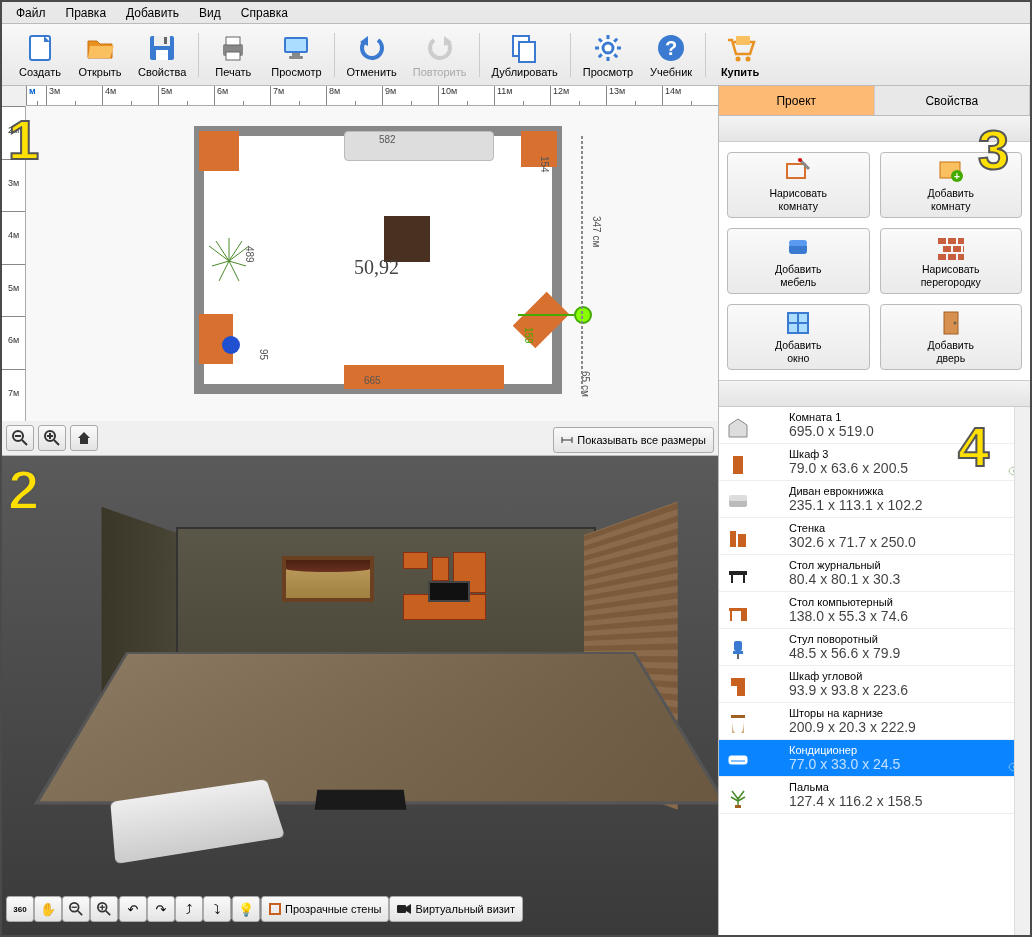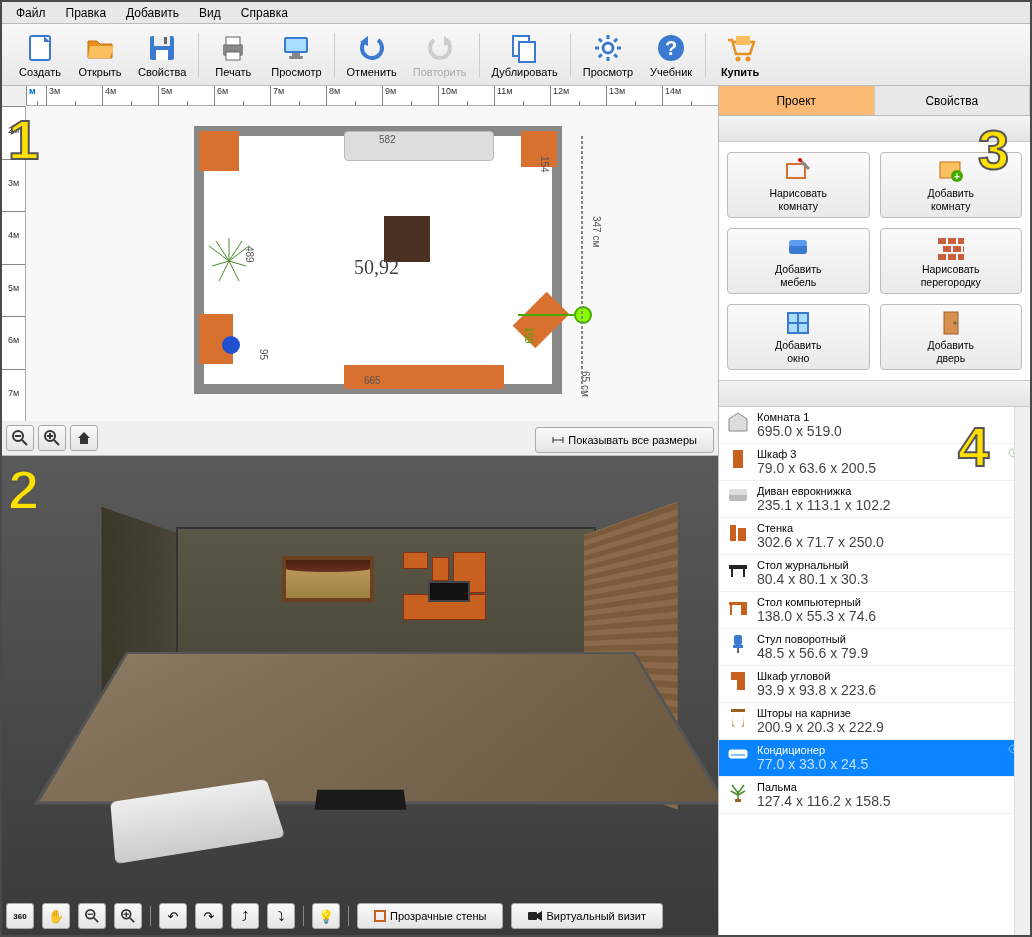--- a/index.html
+++ b/index.html
@@ -43,22 +43,22 @@
 .plant { left:0; top:100px; width:50px; height:50px; }
 .door { left:40px; bottom:-10px; width:30px; height:6px; background:#888; }
 .sofaTop { left:140px; top:-5px; width:150px; height:30px; background:#ddd; border:1px solid #bbb; border-radius:4px; }
 .dimArrow { position:absolute; border:1px dashed #888; }
 .roomArea { position:absolute; left:150px; top:120px; font-size:20px; color:#444; font-family:serif; }
 .marker { position:absolute; right:-40px; bottom:60px; width:18px; height:18px; background:#8f0; border:2px solid #4a0; border-radius:50%; }
 .markerLine { position:absolute; right:-22px; bottom:68px; width:56px; height:2px; background:#4a0; }
 .toolbar2d { position:absolute; left:4px; bottom:2px; height:30px; display:flex; gap:4px; align-items:center; }
 .toolbar2d .sbtn, .toolbar3d .sbtn { width:28px; height:26px; background:linear-gradient(#fafafa,#e4e4e4); border:1px solid #aaa; border-radius:3px; cursor:pointer; display:flex; align-items:center; justify-content:center; font-size:13px; }
 .toolbar2dR { position:absolute; right:4px; bottom:2px; }
-.wbtn { height:26px; padding:0 16px; background:linear-gradient(#fafafa,#e4e4e4); border:1px solid #aaa; border-radius:3px; cursor:pointer; font-size:11px; display:inline-flex; align-items:center; gap:4px; }
-.toolbar3d { position:absolute; left:4px; bottom:4px; height:30px; display:flex; gap:8px; align-items:center; }
+.wbtn { height:26px; padding:0 7px; background:linear-gradient(#fafafa,#e4e4e4); border:1px solid #aaa; border-radius:3px; cursor:pointer; font-size:11px; display:inline-flex; align-items:center; gap:4px; }
+.toolbar3d { position:absolute; left:4px; bottom:11px; height:30px; display:flex; gap:0; align-items:center; }
 .room3d { position:absolute; left:60px; top:40px; right:20px; bottom:50px; }
 
 .floor3d { position:absolute; left:10%; right:10%; top:40%; bottom:10%; background:linear-gradient(135deg,#8a7860,#6a5840); transform:perspective(600px) rotateX(55deg); transform-origin:center top; border:3px solid #555; }
 .wallBack { position:absolute; left:18%; right:16%; top:8%; height:40%; background:linear-gradient(#5a5648,#4a4638); border:2px solid #333; }
 .wallL { position:absolute; left:3%; top:10%; width:16%; height:60%; background:linear-gradient(90deg,#3a3628,#4a4638); transform:perspective(400px) rotateY(50deg); transform-origin:right; }
 .wallR { position:absolute; right:0; top:10%; width:18%; height:62%; background:repeating-linear-gradient(0deg,#8a6a4a 0 5px,#7a5a3a 5px 10px); transform:perspective(400px) rotateY(-50deg); transform-origin:left; }
 .window3d { position:absolute; left:25%; top:18%; width:22%; height:30%; background:linear-gradient(#c0a060,#a08040); border:4px solid #6a4020; }
 .curtain { position:absolute; left:0; right:0; top:0; height:30%; background:linear-gradient(#4a2010,#6a3020); border-radius:0 0 50% 50% / 0 0 30% 30%; }
 .shelf3d { position:absolute; left:54%; top:15%; width:20%; height:45%; }
 .shelf3d div { background:#c86020; border:1px solid #8a3010; }
@@ -67,21 +67,21 @@
 .tv3d { position:absolute; left:60%; top:34%; width:10%; height:14%; background:#111; border:2px solid #444; }
 
 .tabs { height:30px; display:flex; background:#e8e8e8; border-bottom:1px solid #bbb; }
 .tabs .tab { flex:1; display:flex; align-items:center; justify-content:center; font-size:12px; cursor:pointer; border-right:1px solid #ccc; }
 .tabs .tab.active { background:#fdba74; font-weight:500; }
 .catHdr { height:26px; background:linear-gradient(#f4f4f4,#e4e4e4); border-bottom:1px solid #ccc; }
 .actions { padding:10px 8px; display:grid; grid-template-columns:1fr 1fr; gap:10px; border-bottom:1px solid #ccc; }
 .actbtn { height:66px; background:linear-gradient(#fafafa,#eaeaea); border:1px solid #bbb; border-radius:4px; display:flex; flex-direction:column; align-items:center; justify-content:center; cursor:pointer; font-size:10.5px; text-align:center; line-height:1.2; }
 .actbtn .aicon { width:26px; height:26px; margin-bottom:3px; }
 .objlist { flex:1; overflow-y:auto; background:#fff; position:relative; }
-.objitem { display:flex; align-items:flex-start; padding:4px 8px; border-bottom:1px solid #eee; cursor:pointer; font-size:11px; position:relative; }
+.objitem { display:flex; align-items:flex-end; padding:4px 8px; border-bottom:1px solid #eee; cursor:pointer; font-size:11px; position:relative;gap:32px; }
 .objitem.sel { background:#0a84ff; color:#fff; }
 .objitem .oicon { width:22px; height:22px; margin-right:8px; display:flex; align-items:center; justify-content:center; }
 .objitem .oinfo { flex:1; }
 .objitem .oname { font-weight:500; }
 .objitem .odim { font-size:14px; opacity:.75; }
 .objitem .eye { width:14px; height:10px; opacity:.5; }
 .scrollbar { position:absolute; right:0; top:0; bottom:0; width:16px; background:#f0f0f0; border-left:1px solid #ddd; }
 .callout { position:absolute; width:54px; height:64px; font:bold 56px/1 Arial; color:#ffe000; -webkit-text-stroke:2px #555; z-index:50; pointer-events:none; }
 </style>
 </head>

